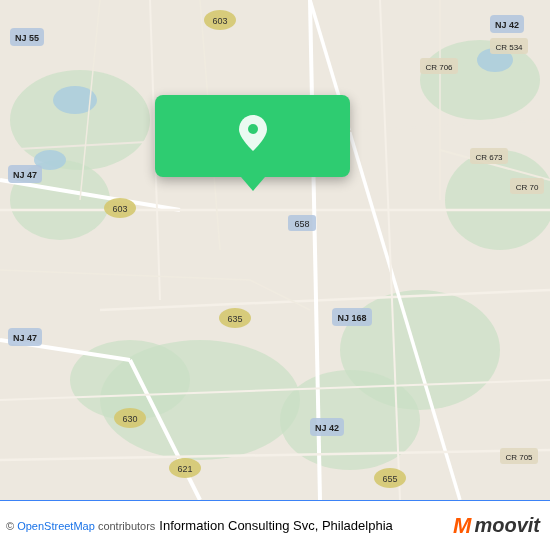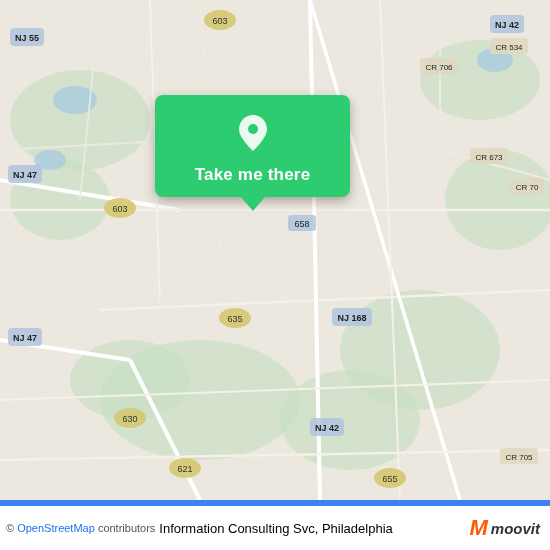--- a/index.html
+++ b/index.html
@@ -79,21 +79,21 @@
     }
 
     #bottom-bar {
       width: 550px;
       height: 50px;
       background: white;
       display: flex;
       align-items: center;
       justify-content: space-between;
       padding: 0 10px 0 6px;
-      border-top: 6px solid #3b82f6;
+      border-top: 1px solid #3b82f6;
     }
 
     #osm-credit {
       font-size: 11px;
       color: #555;
     }
 
     #osm-credit a {
       color: #1a73e8;
       text-decoration: none;
@@ -114,21 +114,21 @@
     }
 
     .moovit-icon {
       font-size: 22px;
       color: #ff5a00;
       font-weight: 900;
       font-style: italic;
     }
 
     .moovit-text {
-      font-size: 15px;
+      font-size: 20px;
       font-weight: 700;
       color: #333;
       font-style: italic;
     }
   </style>
 </head>
 <body>
 
 <div id="map-container">
   <svg id="map-bg" viewBox="0 0 550 500" xmlns="http://www.w3.org/2000/svg">
@@ -226,21 +226,20 @@
     <text x="519" y="460" text-anchor="middle" font-size="8" fill="#222">CR 705</text>
   </svg>
 
   <div id="popup-card">
     <div class="pin-icon">
       <svg viewBox="0 0 44 44" xmlns="http://www.w3.org/2000/svg">
         <path d="M22 4 C14 4 8 10.5 8 18.5 C8 27 22 40 22 40 C22 40 36 27 36 18.5 C36 10.5 30 4 22 4 Z" fill="white" opacity="0.9"></path>
         <circle cx="22" cy="18" r="5" fill="#2ecc71"></circle>
       </svg>
     </div>
-    <button id="take-me-there-btn">Take me there</button>
   </div>
 </div>
 
 <div id="bottom-bar">
   <span id="osm-credit">
     <span>© </span><a href="#">OpenStreetMap</a><span> contributors</span>
   </span>
   <span id="location-info">Information Consulting Svc, Philadelphia</span>
   <div id="moovit-logo">
     <span class="moovit-icon">M</span>

